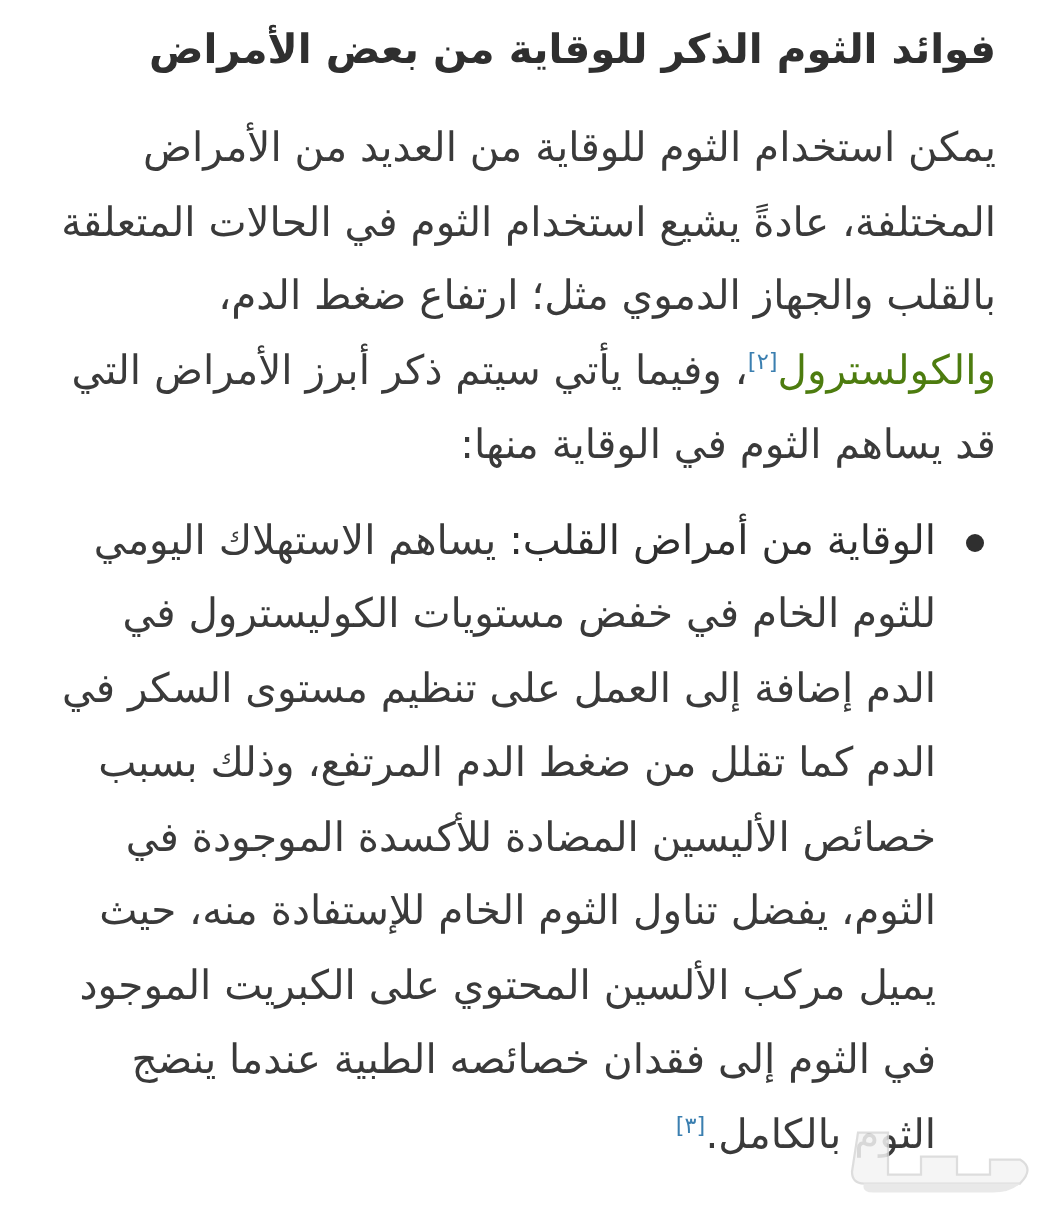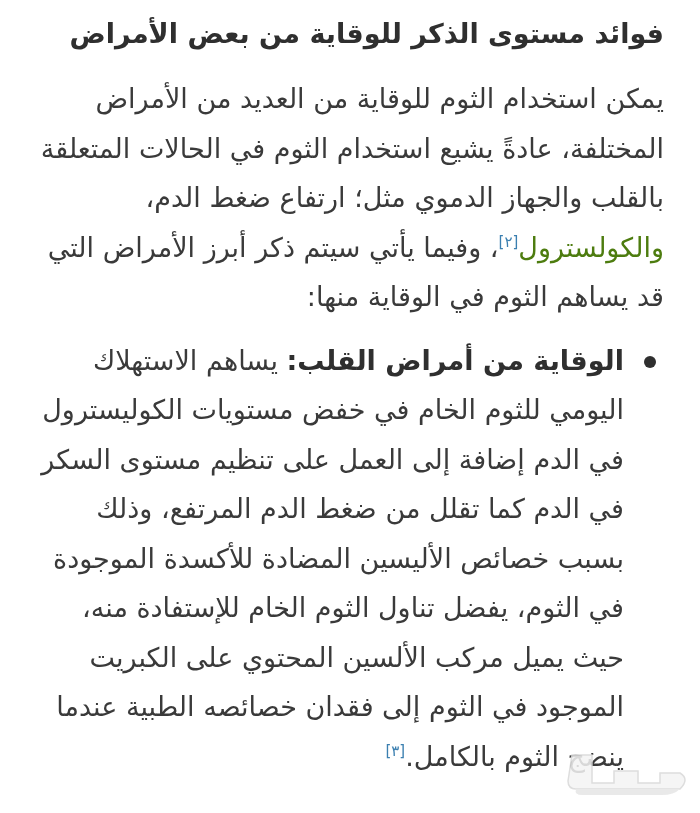--- a/index.html
+++ b/index.html
@@ -62,37 +62,37 @@
     .bullet {
       position: absolute;
       right: -32px;
       top: 20px;
       width: 12px;
       height: 12px;
       border-radius: 50%;
       background: #2f2f2f;
     }
     .item-title {
-      font-weight: bold;
+      font-weight: normal;
       color: #2f2f2f;
     }
     .watermark {
       position: absolute;
       right: 8px;
       bottom: 8px;
       width: 130px;
       height: 60px;
       opacity: 0.85;
     }
   </style>
 </head>
 <body>
 
 <div class="article">
-  <h2 class="heading">فوائد مستوى الذكر للوقاية من بعض الأمراض</h2>
+  <h2 class="heading">فوائد الثوم الذكر للوقاية من بعض الأمراض</h2>
 
   <p class="para"><span>يمكن استخدام الثوم للوقاية من العديد من الأمراض المختلفة، عادةً يشيع استخدام الثوم في الحالات المتعلقة بالقلب والجهاز الدموي مثل؛ ارتفاع ضغط الدم، </span><a class="link">والكولسترول</a><span class="ref">[٢]</span><span>، وفيما يأتي سيتم ذكر أبرز الأمراض التي قد يساهم الثوم في الوقاية منها:</span></p>
 
   <ul class="list">
     <li class="list-item">
       <span class="bullet"></span>
       <span class="item-title">الوقاية من أمراض القلب:</span><span> يساهم الاستهلاك اليومي للثوم الخام في خفض مستويات الكوليسترول في الدم إضافة إلى العمل على تنظيم مستوى السكر في الدم كما تقلل من ضغط الدم المرتفع، وذلك بسبب خصائص الأليسين المضادة للأكسدة الموجودة في الثوم، يفضل تناول الثوم الخام للإستفادة منه، حيث يميل مركب الألسين المحتوي على الكبريت الموجود في الثوم إلى فقدان خصائصه الطبية عندما ينضج الثوم بالكامل.</span><span class="ref">[٣]</span>
     </li>
   </ul>
 </div>

